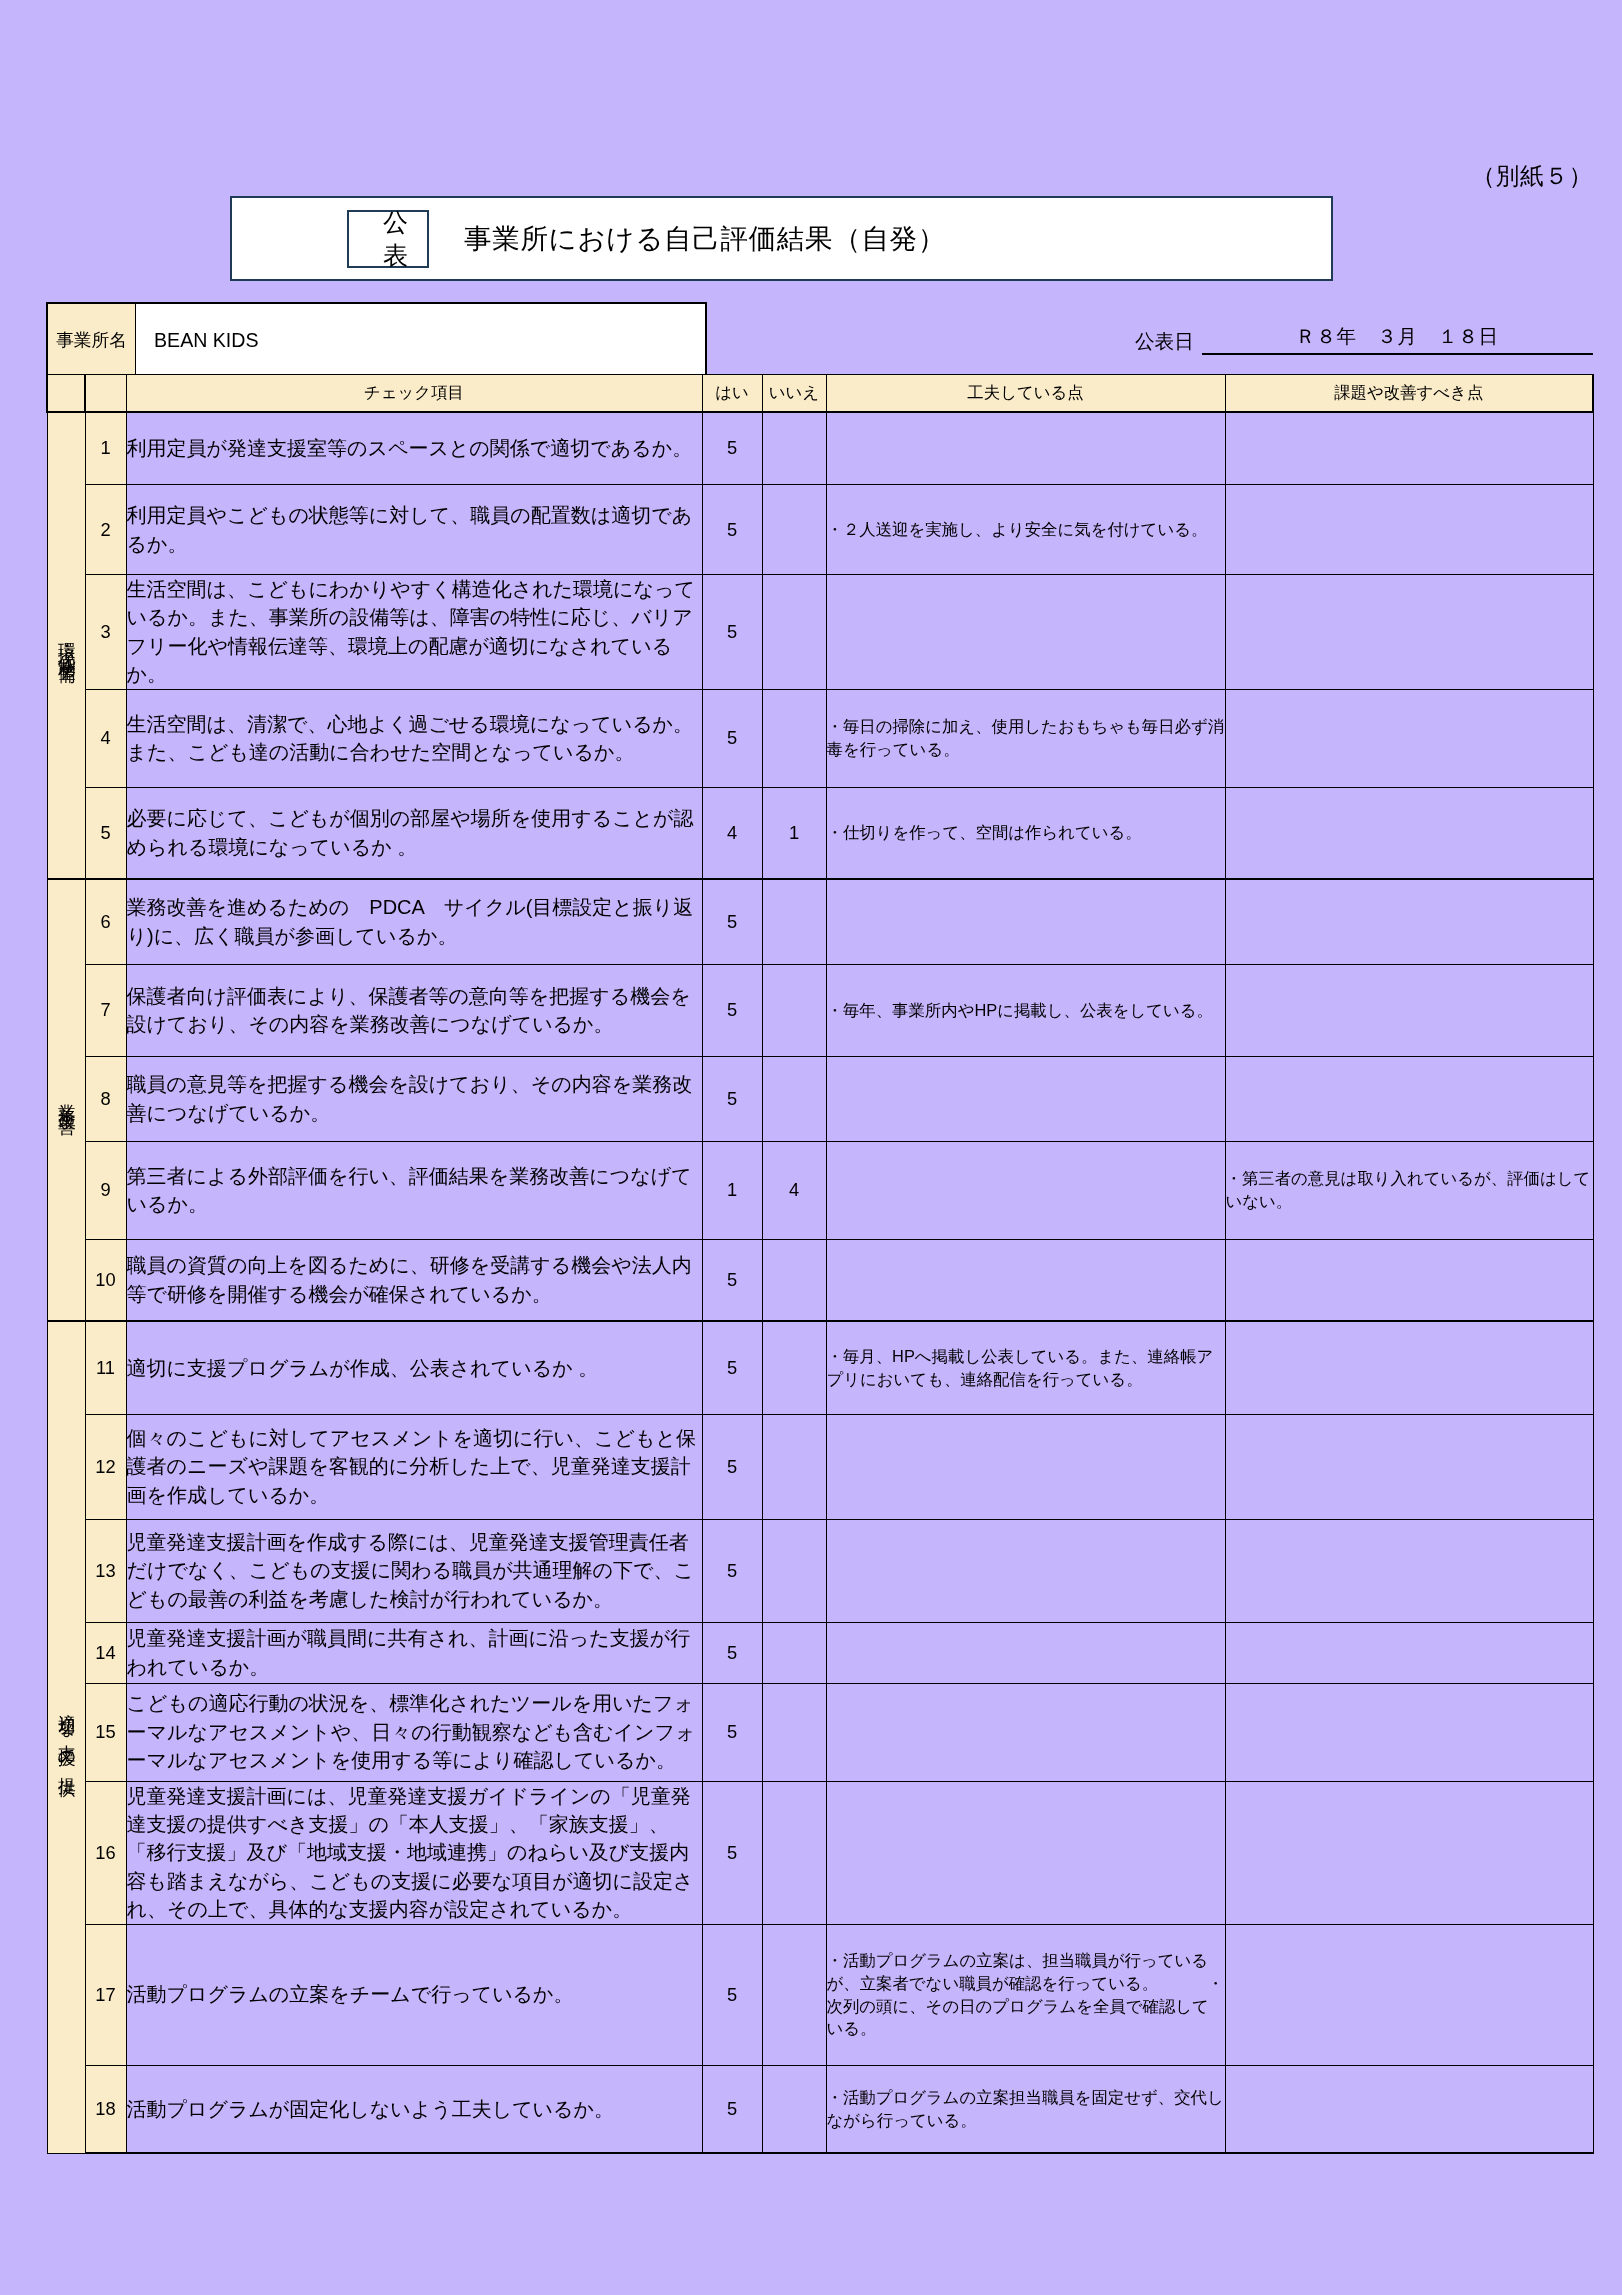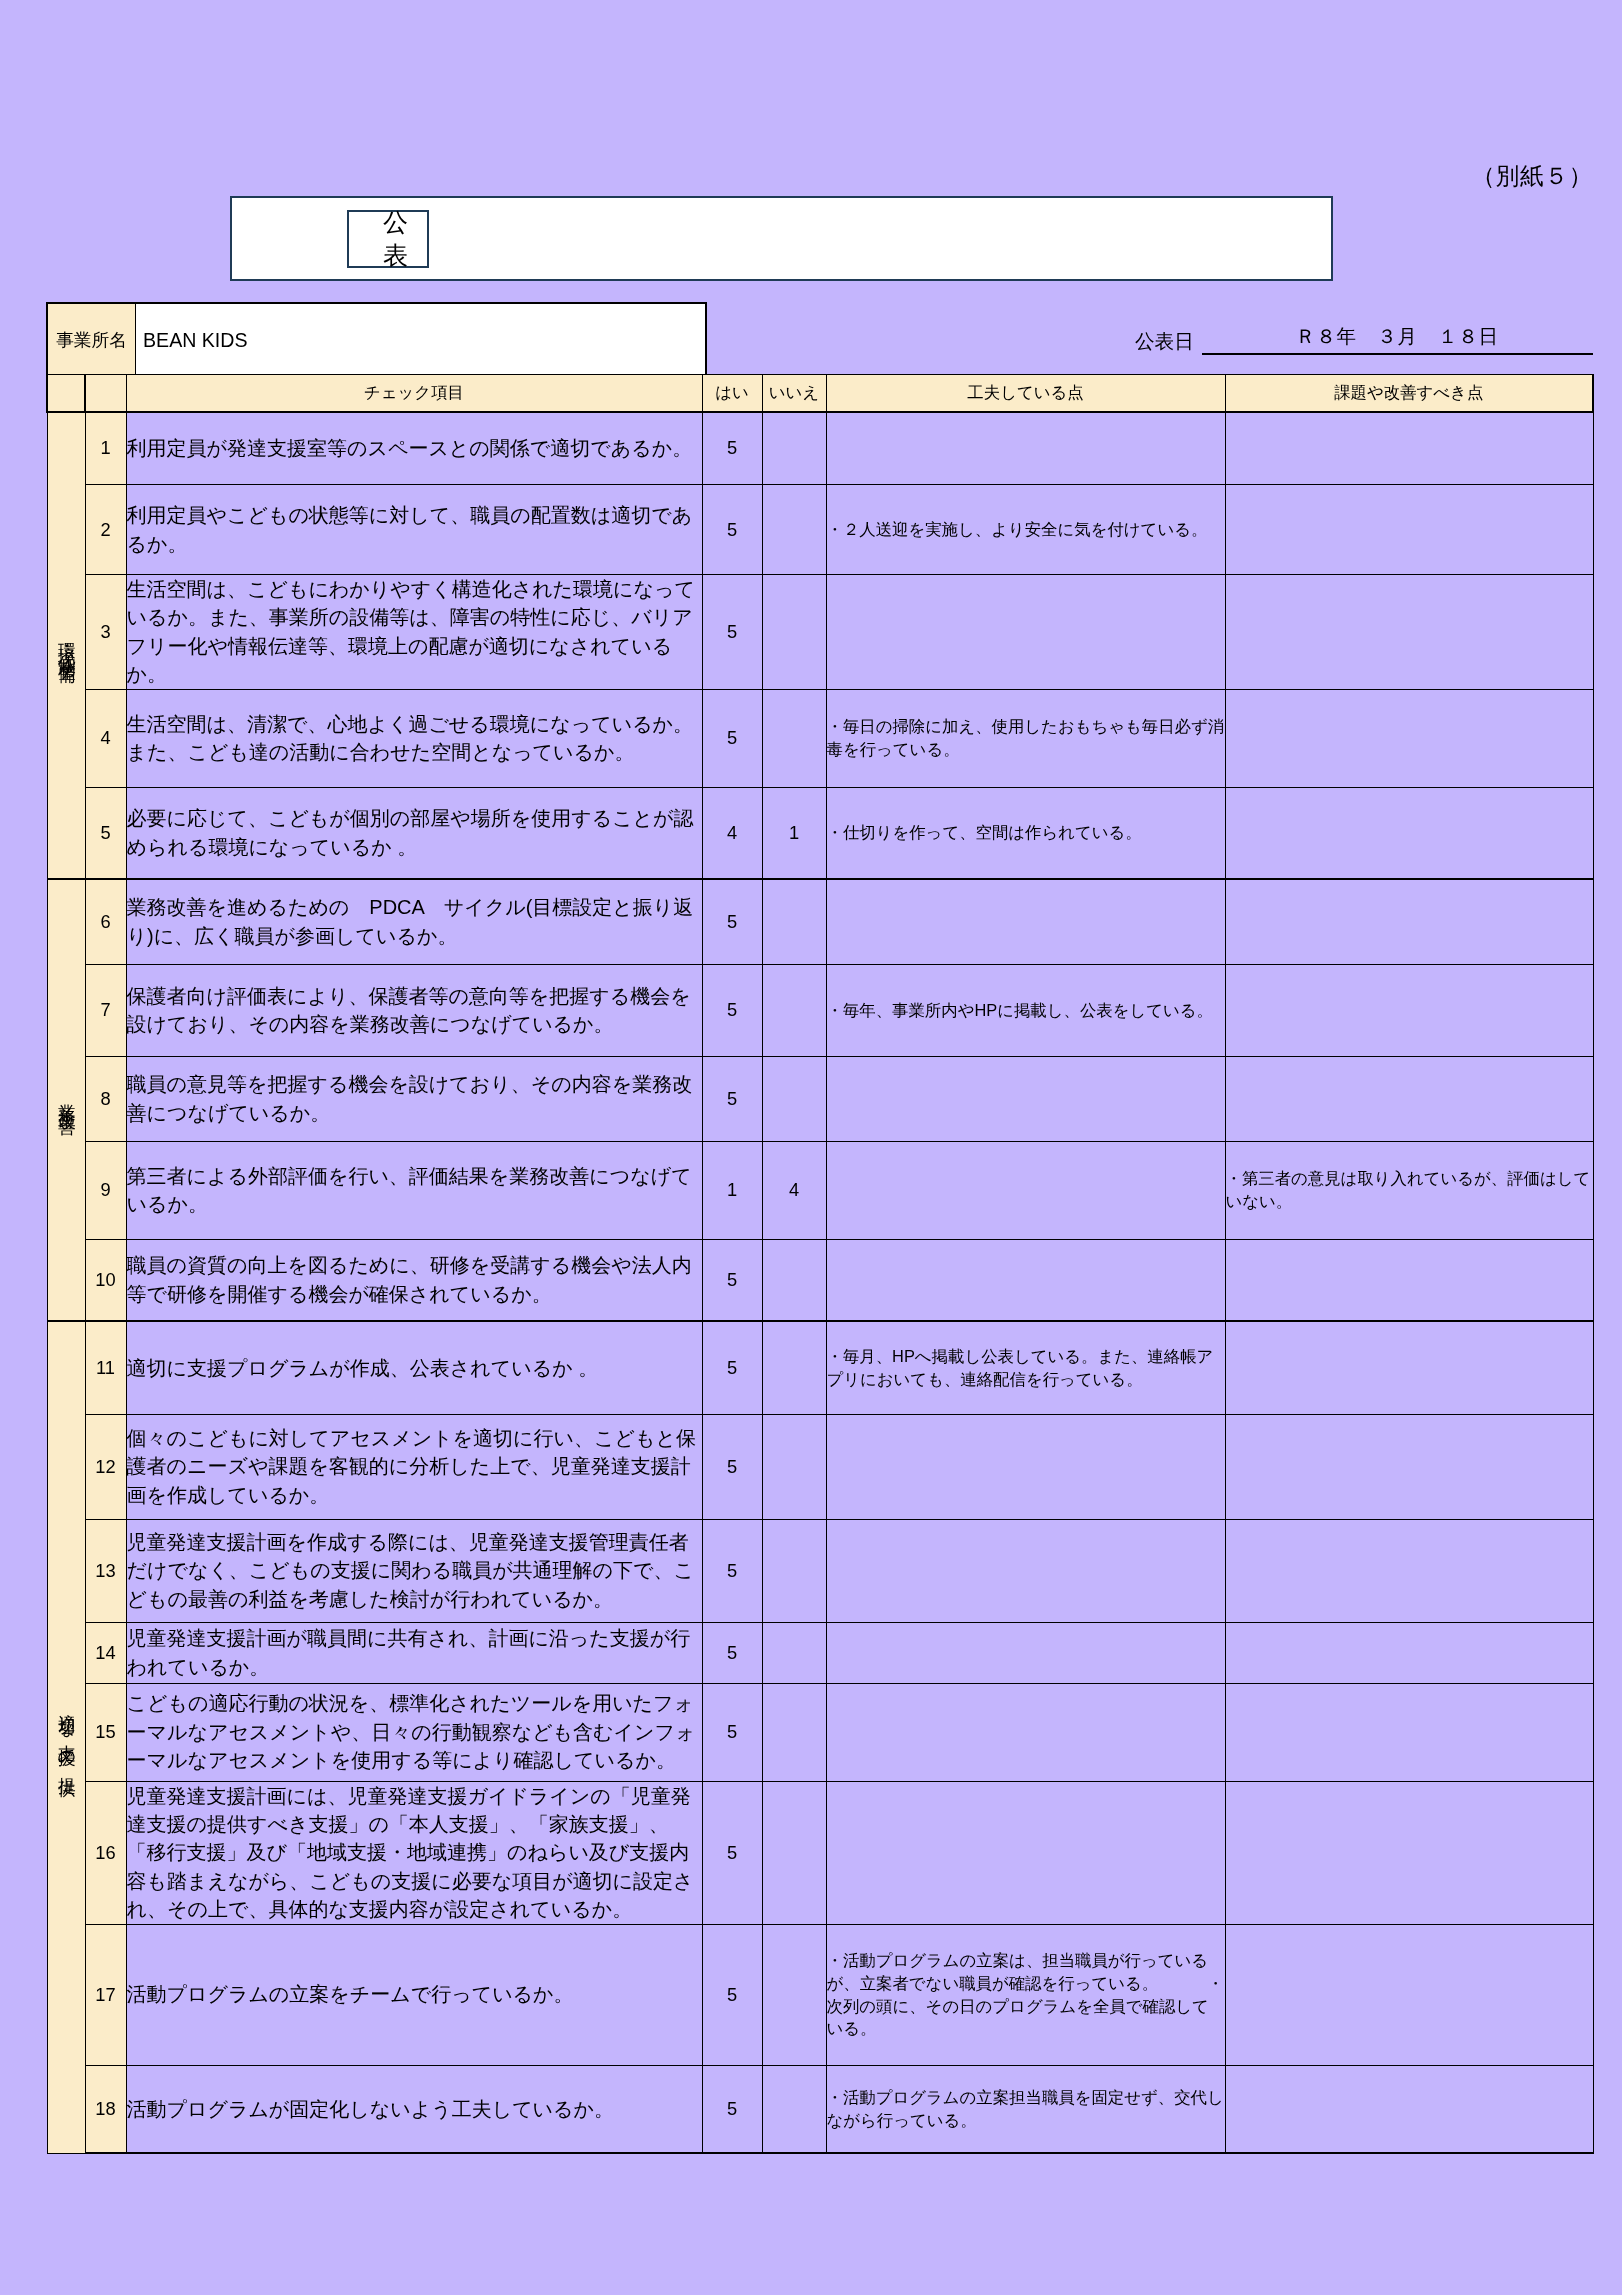--- a/index.html
+++ b/index.html
@@ -84,21 +84,21 @@
     display: flex;
     align-items: center;
     justify-content: center;
     font-size: 17.7px;
     box-sizing: border-box;
   }
   .office-value {
     flex: 1;
     display: flex;
     align-items: center;
-    padding-left: 7px;
+    padding-left: 18px;
     font-size: 19.6px;
     box-sizing: border-box;
   }
 
   
   .pubdate {
     position: absolute;
     right: 30px;
     top: 323px;
     width: 458px;
@@ -217,20 +217,21 @@
 </style>
 </head>
 <body>
 
 <div class="page">
 
   <div class="slip-marker">（別紙５）</div>
 
   <div class="title-band">
     <div class="title-badge">公表</div>
+    <div class="title-text">事業所における自己評価結果（自発）</div>
   </div>
 
   <div class="office-box">
     <div class="office-label">事業所名</div>
     <div class="office-value">BEAN KIDS</div>
   </div>
 
   <div class="pubdate">
     <span class="pubdate-label">公表日</span>
     <span class="pubdate-rule">

